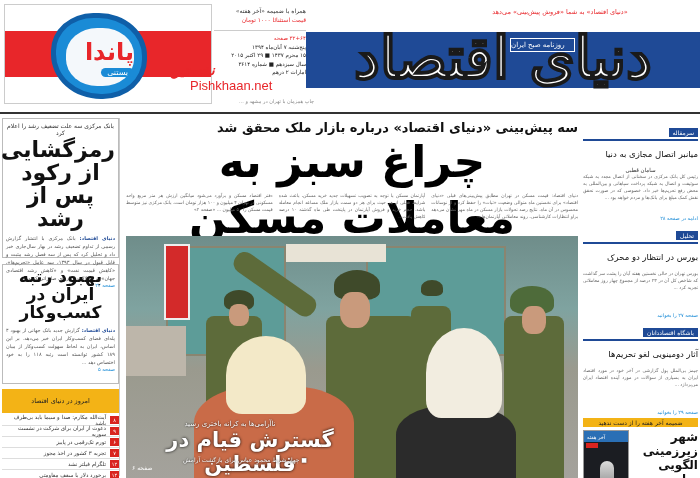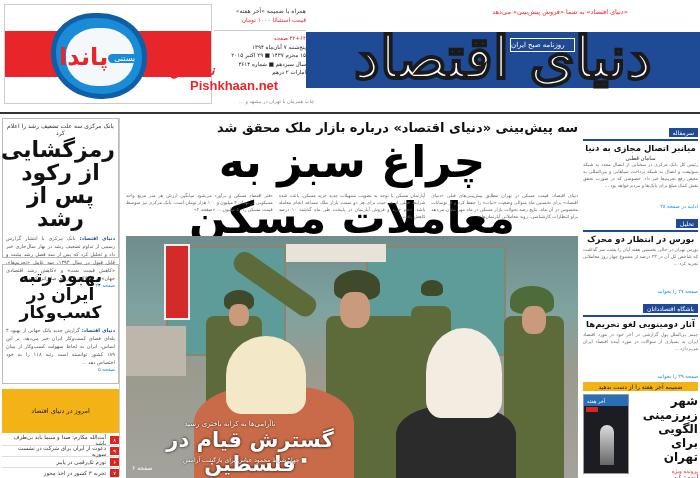--- a/index.html
+++ b/index.html
@@ -2,43 +2,43 @@
 <html><head>
 <meta charset="utf-8">
 <style>
 *{box-sizing:border-box;margin:0;padding:0}
 body{width:700px;height:478px;background:#fff;font-family:"DejaVu Sans",sans-serif;overflow:hidden;position:relative;color:#111}
 .abs{position:absolute}
 
 .ad-box{left:4px;top:4px;width:208px;height:100px;border:1px solid #ccc;background:#fff;overflow:hidden}
 .ad-stripe{left:0;top:26px;width:208px;height:46px;background:#e8262a}
 .ad-logo{left:46px;top:8px;width:96px;height:86px;border-radius:44% 50% 46% 52%;background:#1a8bd6;border:5px solid #0f5fa8}
-.ad-logo-inner{left:10px;top:10px;width:68px;height:58px;border-radius:46%;background:#f4f8fb;display:flex;align-items:center;justify-content:center;}
+.ad-logo-inner{left:10px;top:10px;width:68px;height:58px;border-radius:46%;background:#f4f8fb;display:flex;align-items:flex-end;justify-content:center;flex-direction:column}
 .ad-brand{font-size:24px;font-weight:bold;color:#e8262a;direction:rtl;font-family:"DejaVu Sans",sans-serif}
 .ad-sub{font-size:8px;color:#fff;background:#1a8bd6;padding:0 6px;border-radius:6px;margin-top:2px}
 .wm{left:170px;top:62px;color:#e8262a;font-size:14px;font-weight:bold;font-style:italic;font-family:"Liberation Sans",sans-serif}
-.wm2{left:190px;top:78px;color:#e8262a;font-size:13px;font-weight:bold;font-family:"Liberation Sans",sans-serif}
+.wm2{left:190px;top:78px;color:#e8262a;font-size:13px;font-weight:normal;font-family:"Liberation Sans",sans-serif}
 .info{left:214px;top:6px;width:92px;direction:rtl;font-size:6px;line-height:9px;color:#333}
 .info .red{color:#e8262a}
 .info-block{left:214px;top:30px;width:92px;direction:rtl;font-size:5.5px;line-height:8.5px;color:#222;border-top:1px solid #ccc;padding-top:3px}
 .tagline{left:214px;top:98px;width:100px;direction:rtl;font-size:5px;color:#888}
 .mast-blue{left:306px;top:32px;width:394px;height:56px;background:#1f4a96}
 .mast-title{left:306px;top:8px;width:394px;height:100px;direction:rtl;text-align:center;font-size:58px;line-height:100px;font-family:"DejaVu Serif",serif;font-weight:bold;color:#fff;-webkit-text-stroke:2px #1a1a1a;letter-spacing:2px}
 .mast-slogan{left:470px;top:8px;width:180px;direction:rtl;text-align:center;font-size:6.5px;color:#e8262a}
 .mast-badge{left:510px;top:38px;width:65px;height:14px;border:1px solid #fff;color:#fff;font-size:7px;direction:rtl;text-align:left;line-height:12px;background:#1f4a96}
 .rule{left:0;top:112px;width:700px;height:2px;background:#333}
 
 .col-left{left:2px;top:118px;width:118px;height:358px;border-right:1px solid #ccc}
 .box{border:1px solid #bbb;padding:3px;direction:rtl}
 .kicker{font-size:6px;color:#333;text-align:center;margin-bottom:2px}
 .hl{font-weight:bold;text-align:center;color:#111;line-height:1.05}
 .body-txt{font-size:5px;line-height:8px;color:#555;text-align:justify;margin-top:4px}
 .body-txt b{color:#1f4a96}
 .more{font-size:5px;color:#1a8bd6}
-.today{background:#f3b316;color:#222;font-size:6.5px;text-align:center;padding:18px 0;margin-bottom:2px}
+.today{background:#f3b316;color:#222;font-size:6.5px;text-align:center;padding:8px 0;margin-bottom:2px}
 .today-item{display:flex;align-items:center;gap:4px;font-size:5.5px;color:#333;height:11px;border-bottom:1px solid #ddd;direction:rtl}
 .num{width:9px;height:8px;background:#d9241f;color:#fff;font-size:5px;text-align:center;line-height:8px;flex:none}
 
 .sub-head{left:126px;top:120px;width:452px;direction:rtl;text-align:right;font-size:13px;font-weight:bold;color:#111}
 .main-head{left:126px;top:134px;width:452px;direction:rtl;text-align:center;font-size:44px;line-height:56px;font-weight:bold;color:#000;letter-spacing:-1px}
 .cols{left:126px;top:192px;width:452px;height:36px;display:flex;direction:rtl;gap:6px}
 .cols .c{flex:1;font-size:4.6px;line-height:7px;color:#666;text-align:justify;overflow:hidden}
 .photo{left:126px;top:236px;width:452px;height:242px;background:linear-gradient(180deg,#6f8d8a 0%,#7fa3a0 30%,#9a9a8e 55%,#a4a29c 100%);overflow:hidden}
 .shop{top:10px;height:110px;background:#5d9c98;border:2px solid #8a8570}
 .awning{top:8px;height:18px;background:#e8e3d6}
@@ -50,21 +50,21 @@
 .robe{background:#c96b48;border-radius:40% 40% 0 0}
 .dark{background:#2b2b2b;border-radius:40% 40% 0 0}
 .cap-kicker{left:130px;top:420px;width:200px;direction:rtl;text-align:center;font-size:7px;color:#fff;text-shadow:0 0 2px #000}
 .cap-head{left:150px;top:428px;width:200px;direction:rtl;text-align:center;font-size:21px;font-weight:bold;color:#fff;text-shadow:0 0 3px #000}
 .cap-sub{left:150px;top:456px;width:190px;direction:rtl;text-align:center;font-size:6px;color:#fff;text-shadow:0 0 2px #000}
 .cap-page{left:132px;top:464px;font-size:6px;color:#fff}
 
 .col-right{left:583px;top:118px;width:115px;height:358px;direction:rtl}
 .sec{background:#1f4a96;color:#fff;font-size:6px;padding:1px 4px;display:inline-block;margin-left:auto}
 .sec-wrap{text-align:right;border-bottom:2px solid #1f4a96;margin:2px 0}
-.r-head{font-size:8.5px;font-weight:bold;text-align:center;color:#111;margin:2px 0}
+.r-head{font-size:8.5px;font-weight:normal;text-align:right;color:#111;margin:8px 0}
 .r-author{font-size:5.5px;text-align:center;color:#333}
 .r-body{font-size:4.6px;line-height:7px;color:#666;text-align:justify}
 .mag-bar{background:#f3b316;font-size:6px;text-align:center;color:#222;padding:1px;margin-top:3px}
 .mag{display:flex;gap:4px;margin-top:3px;direction:rtl}
 .mag-title{font-size:12px;font-weight:bold;line-height:14px;color:#111;text-align:right}
 .mag-cover{width:46px;height:80px;background:linear-gradient(180deg,#2a6fb5 0 14%,#1b1d22 14% 100%);position:relative;border:1px solid #999}
 .mag-cover .glow{position:absolute;left:16px;top:30px;width:14px;height:40px;background:linear-gradient(180deg,#ddd,#666);border-radius:7px 7px 0 0}
 .mag-cover .label{position:absolute;top:3px;left:3px;font-size:5px;color:#fff}
 .mag-cover .red{position:absolute;top:12px;left:2px;width:12px;height:5px;background:#d9241f}
 .mag-meta{font-size:5.5px;color:#e8262a;text-align:right;margin-top:4px}

